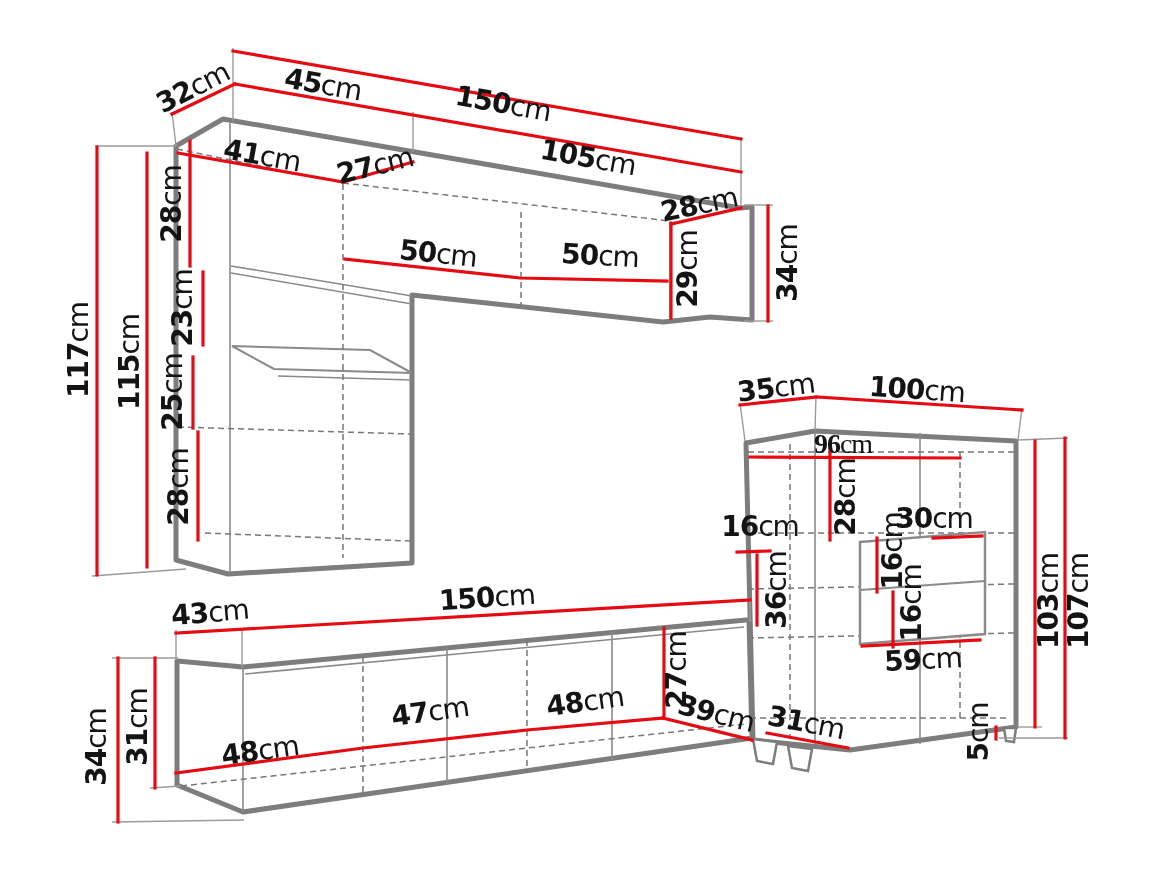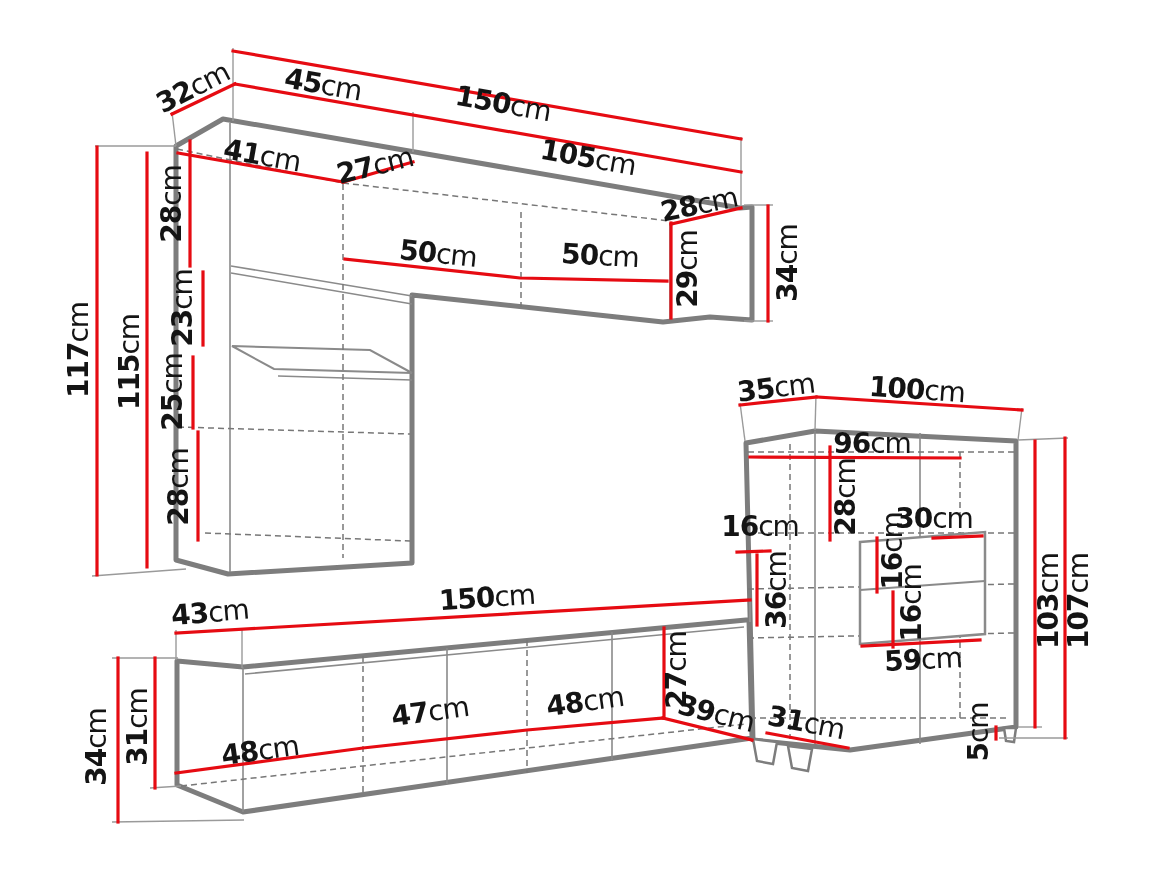--- a/index.html
+++ b/index.html
@@ -152,21 +152,21 @@
 <div class="dim" style="left:699px;top:205px;transform:translate(-50%,-50%) rotate(-12deg);"><span class="n">28</span><span class="u">cm</span></div>
 <div class="dim" style="left:688px;top:269px;transform:translate(-50%,-50%) rotate(-90deg);"><span class="n">29</span><span class="u">cm</span></div>
 <div class="dim" style="left:788px;top:263px;transform:translate(-50%,-50%) rotate(-90deg);"><span class="n">34</span><span class="u">cm</span></div>
 <div class="dim" style="left:79px;top:350px;transform:translate(-50%,-50%) rotate(-90deg);"><span class="n">117</span><span class="u">cm</span></div>
 <div class="dim" style="left:130px;top:362px;transform:translate(-50%,-50%) rotate(-90deg);"><span class="n">115</span><span class="u">cm</span></div>
 <div class="dim" style="left:183px;top:308px;transform:translate(-50%,-50%) rotate(-90deg);"><span class="n">23</span><span class="u">cm</span></div>
 <div class="dim" style="left:173px;top:392px;transform:translate(-50%,-50%) rotate(-90deg);"><span class="n">25</span><span class="u">cm</span></div>
 <div class="dim" style="left:179px;top:487px;transform:translate(-50%,-50%) rotate(-90deg);"><span class="n">28</span><span class="u">cm</span></div>
 <div class="dim" style="left:776px;top:388px;transform:translate(-50%,-50%) rotate(-7deg);"><span class="n">35</span><span class="u">cm</span></div>
 <div class="dim" style="left:917px;top:390px;transform:translate(-50%,-50%) rotate(4deg);"><span class="n">100</span><span class="u">cm</span></div>
-<div class="dim" style="left:872px;top:444px;transform:translate(-50%,-50%);"><span class="n">96</span><span class="u">cm</span></div>
+<div class="dim" style="left:843px;top:444px;transform:translate(-50%,-50%);font-family:Liberation Serif, serif;"><span class="n">96</span><span class="u">cm</span></div>
 <div class="dim" style="left:846px;top:497px;transform:translate(-50%,-50%) rotate(-90deg);"><span class="n">28</span><span class="u">cm</span></div>
 <div class="dim" style="left:760px;top:527px;transform:translate(-50%,-50%);"><span class="n">16</span><span class="u">cm</span></div>
 <div class="dim" style="left:777px;top:590px;transform:translate(-50%,-50%) rotate(-90deg);"><span class="n">36</span><span class="u">cm</span></div>
 <div class="dim" style="left:893px;top:551px;transform:translate(-50%,-50%) rotate(-90deg);"><span class="n">16</span><span class="u">cm</span></div>
 <div class="dim" style="left:934px;top:519px;transform:translate(-50%,-50%);"><span class="n">30</span><span class="u">cm</span></div>
 <div class="dim" style="left:912px;top:603px;transform:translate(-50%,-50%) rotate(-90deg);"><span class="n">16</span><span class="u">cm</span></div>
 <div class="dim" style="left:923px;top:660px;transform:translate(-50%,-50%) rotate(-3deg);"><span class="n">59</span><span class="u">cm</span></div>
 <div class="dim" style="left:1049px;top:601px;transform:translate(-50%,-50%) rotate(-90deg);"><span class="n">103</span><span class="u">cm</span></div>
 <div class="dim" style="left:1079px;top:601px;transform:translate(-50%,-50%) rotate(-90deg);"><span class="n">107</span><span class="u">cm</span></div>
 <div class="dim" style="left:979px;top:732px;transform:translate(-50%,-50%) rotate(-90deg);"><span class="n">5</span><span class="u">cm</span></div>

